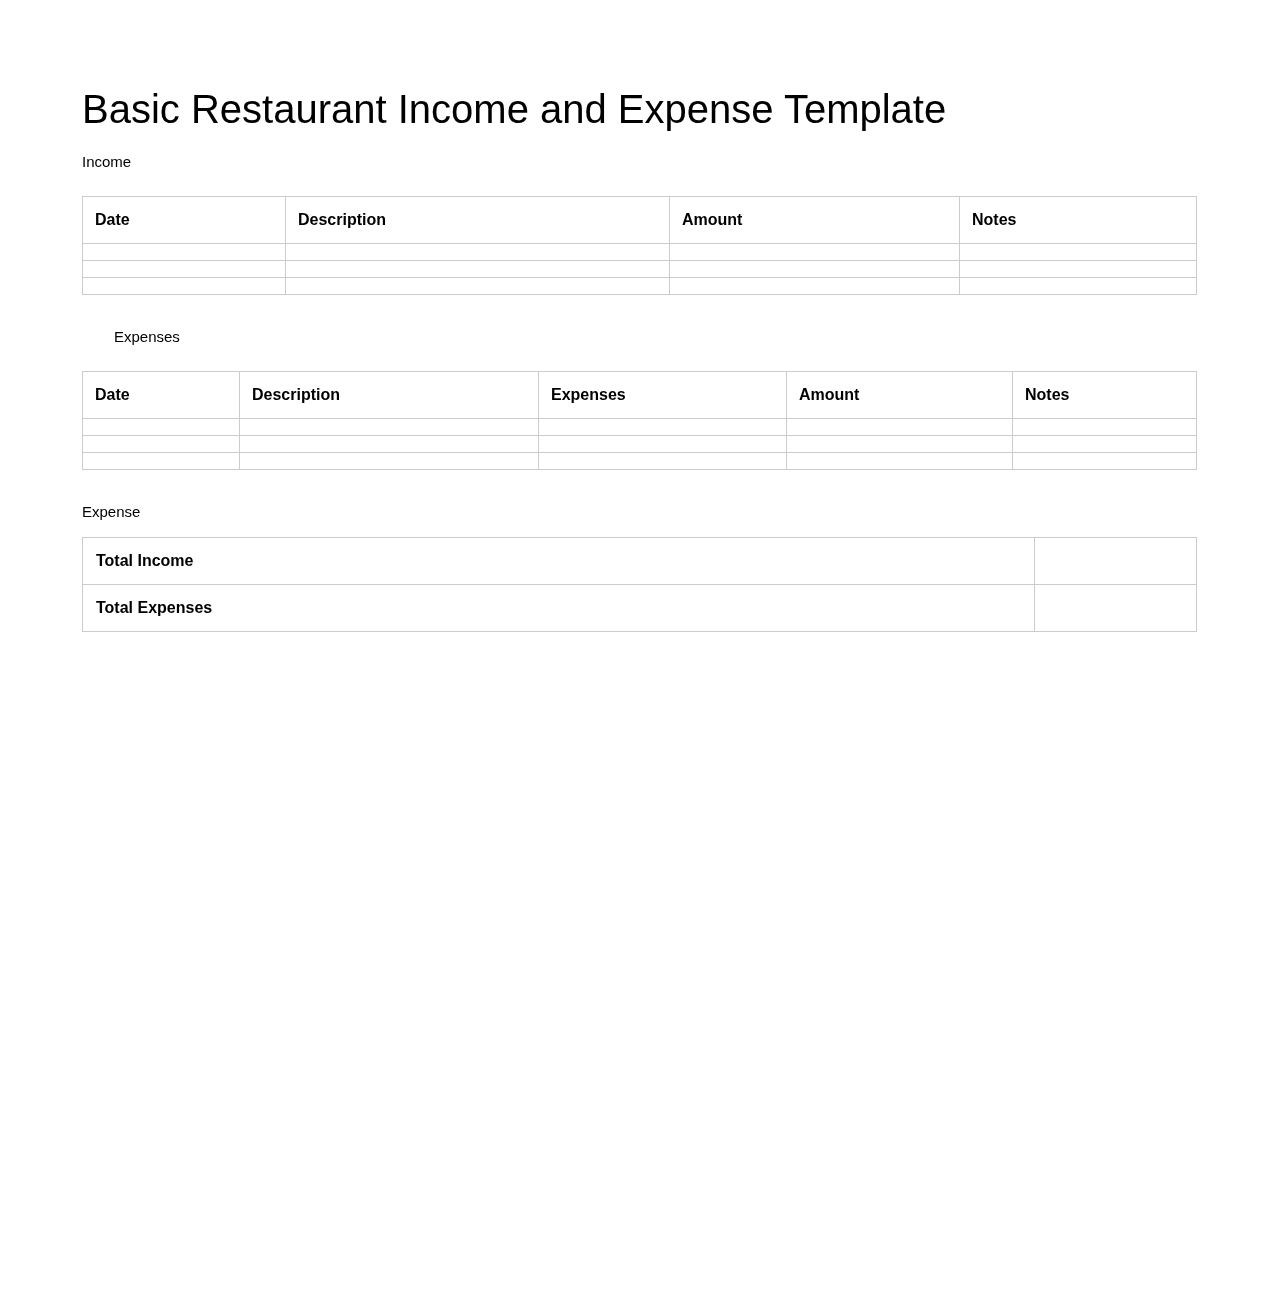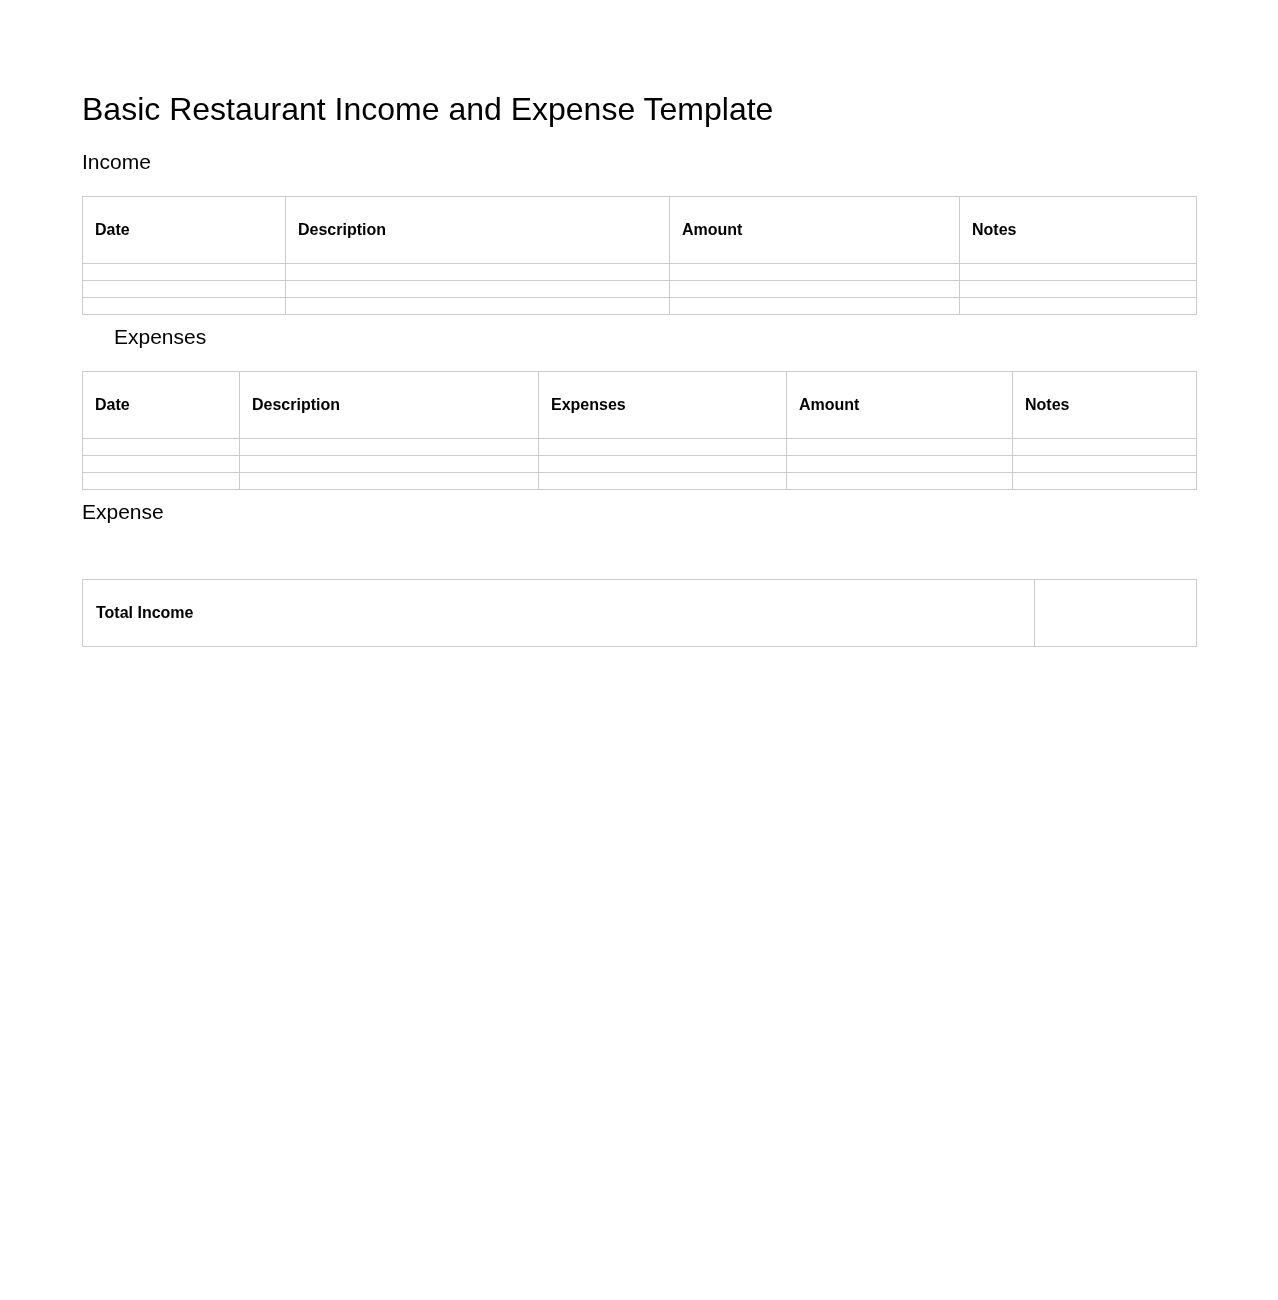--- a/index.html
+++ b/index.html
@@ -1,21 +1,21 @@
 <!DOCTYPE html>
 <html><head>
   <meta charset="utf-8">
   <style>
     html, body { margin: 0; padding: 0; background: #ffffff; }
     body { width: 1278px; height: 1300px; font-family: "Liberation Sans", sans-serif; color: #000; position: relative; }
     .page { position: absolute; left: 82px; top: 0; width: 1114px; }
-    h1 { font-weight: normal; font-size: 32px; margin: 0; position: absolute; top: 90px; left: 0; white-space: nowrap; line-height: 38px; }
-    h2 { font-weight: normal; font-size: 21px; margin: 0; position: absolute; left: 0; line-height: 28px; white-space: nowrap; }
+    h1 { font-weight: normal; font-size: 40px; margin: 0; position: absolute; top: 90px; left: 0; white-space: nowrap; line-height: 38px; }
+    h2 { font-weight: normal; font-size: 15px; margin: 0; position: absolute; left: 0; line-height: 28px; white-space: nowrap; }
     table { border-collapse: collapse; position: absolute; left: 0; width: 1114px; table-layout: fixed; }
-    td, th { border: 1px solid #cccccc; padding: 16px 12px; font-size: 16px; text-align: left; }
+    td, th { border: 1px solid #cccccc; padding: 6px 12px; font-size: 16px; text-align: left; }
     th { font-weight: bold; height: 34px; }
     td.empty { height: 16px; padding: 0; }
     td.label { font-weight: bold; height: 34px; padding-left: 13px; }
   </style>
 </head>
 <body>
 
 <div class="page">
   <h1>Basic Restaurant Income and Expense Template</h1>
 
@@ -94,25 +94,29 @@
         <td class="empty"></td>
         <td class="empty"></td>
         <td class="empty"></td>
         <td class="empty"></td>
         <td class="empty"></td>
       </tr>
     </tbody>
   </table>
 
   <h2 style="top:498px;">Expense</h2>
-  <table style="top:579px;">
+  <table style="top:537px;">
     <colgroup>
       <col style="width:952px">
         <col style="width:162px">
     </colgroup>
     <tbody>
       <tr>
         <td class="label">Total Income</td>
         <td class="label"></td>
       </tr>
+      <tr>
+        <td class="label">Total Expenses</td>
+        <td class="label"></td>
+      </tr>
     </tbody>
   </table>
 </div>
 
 </body></html>

